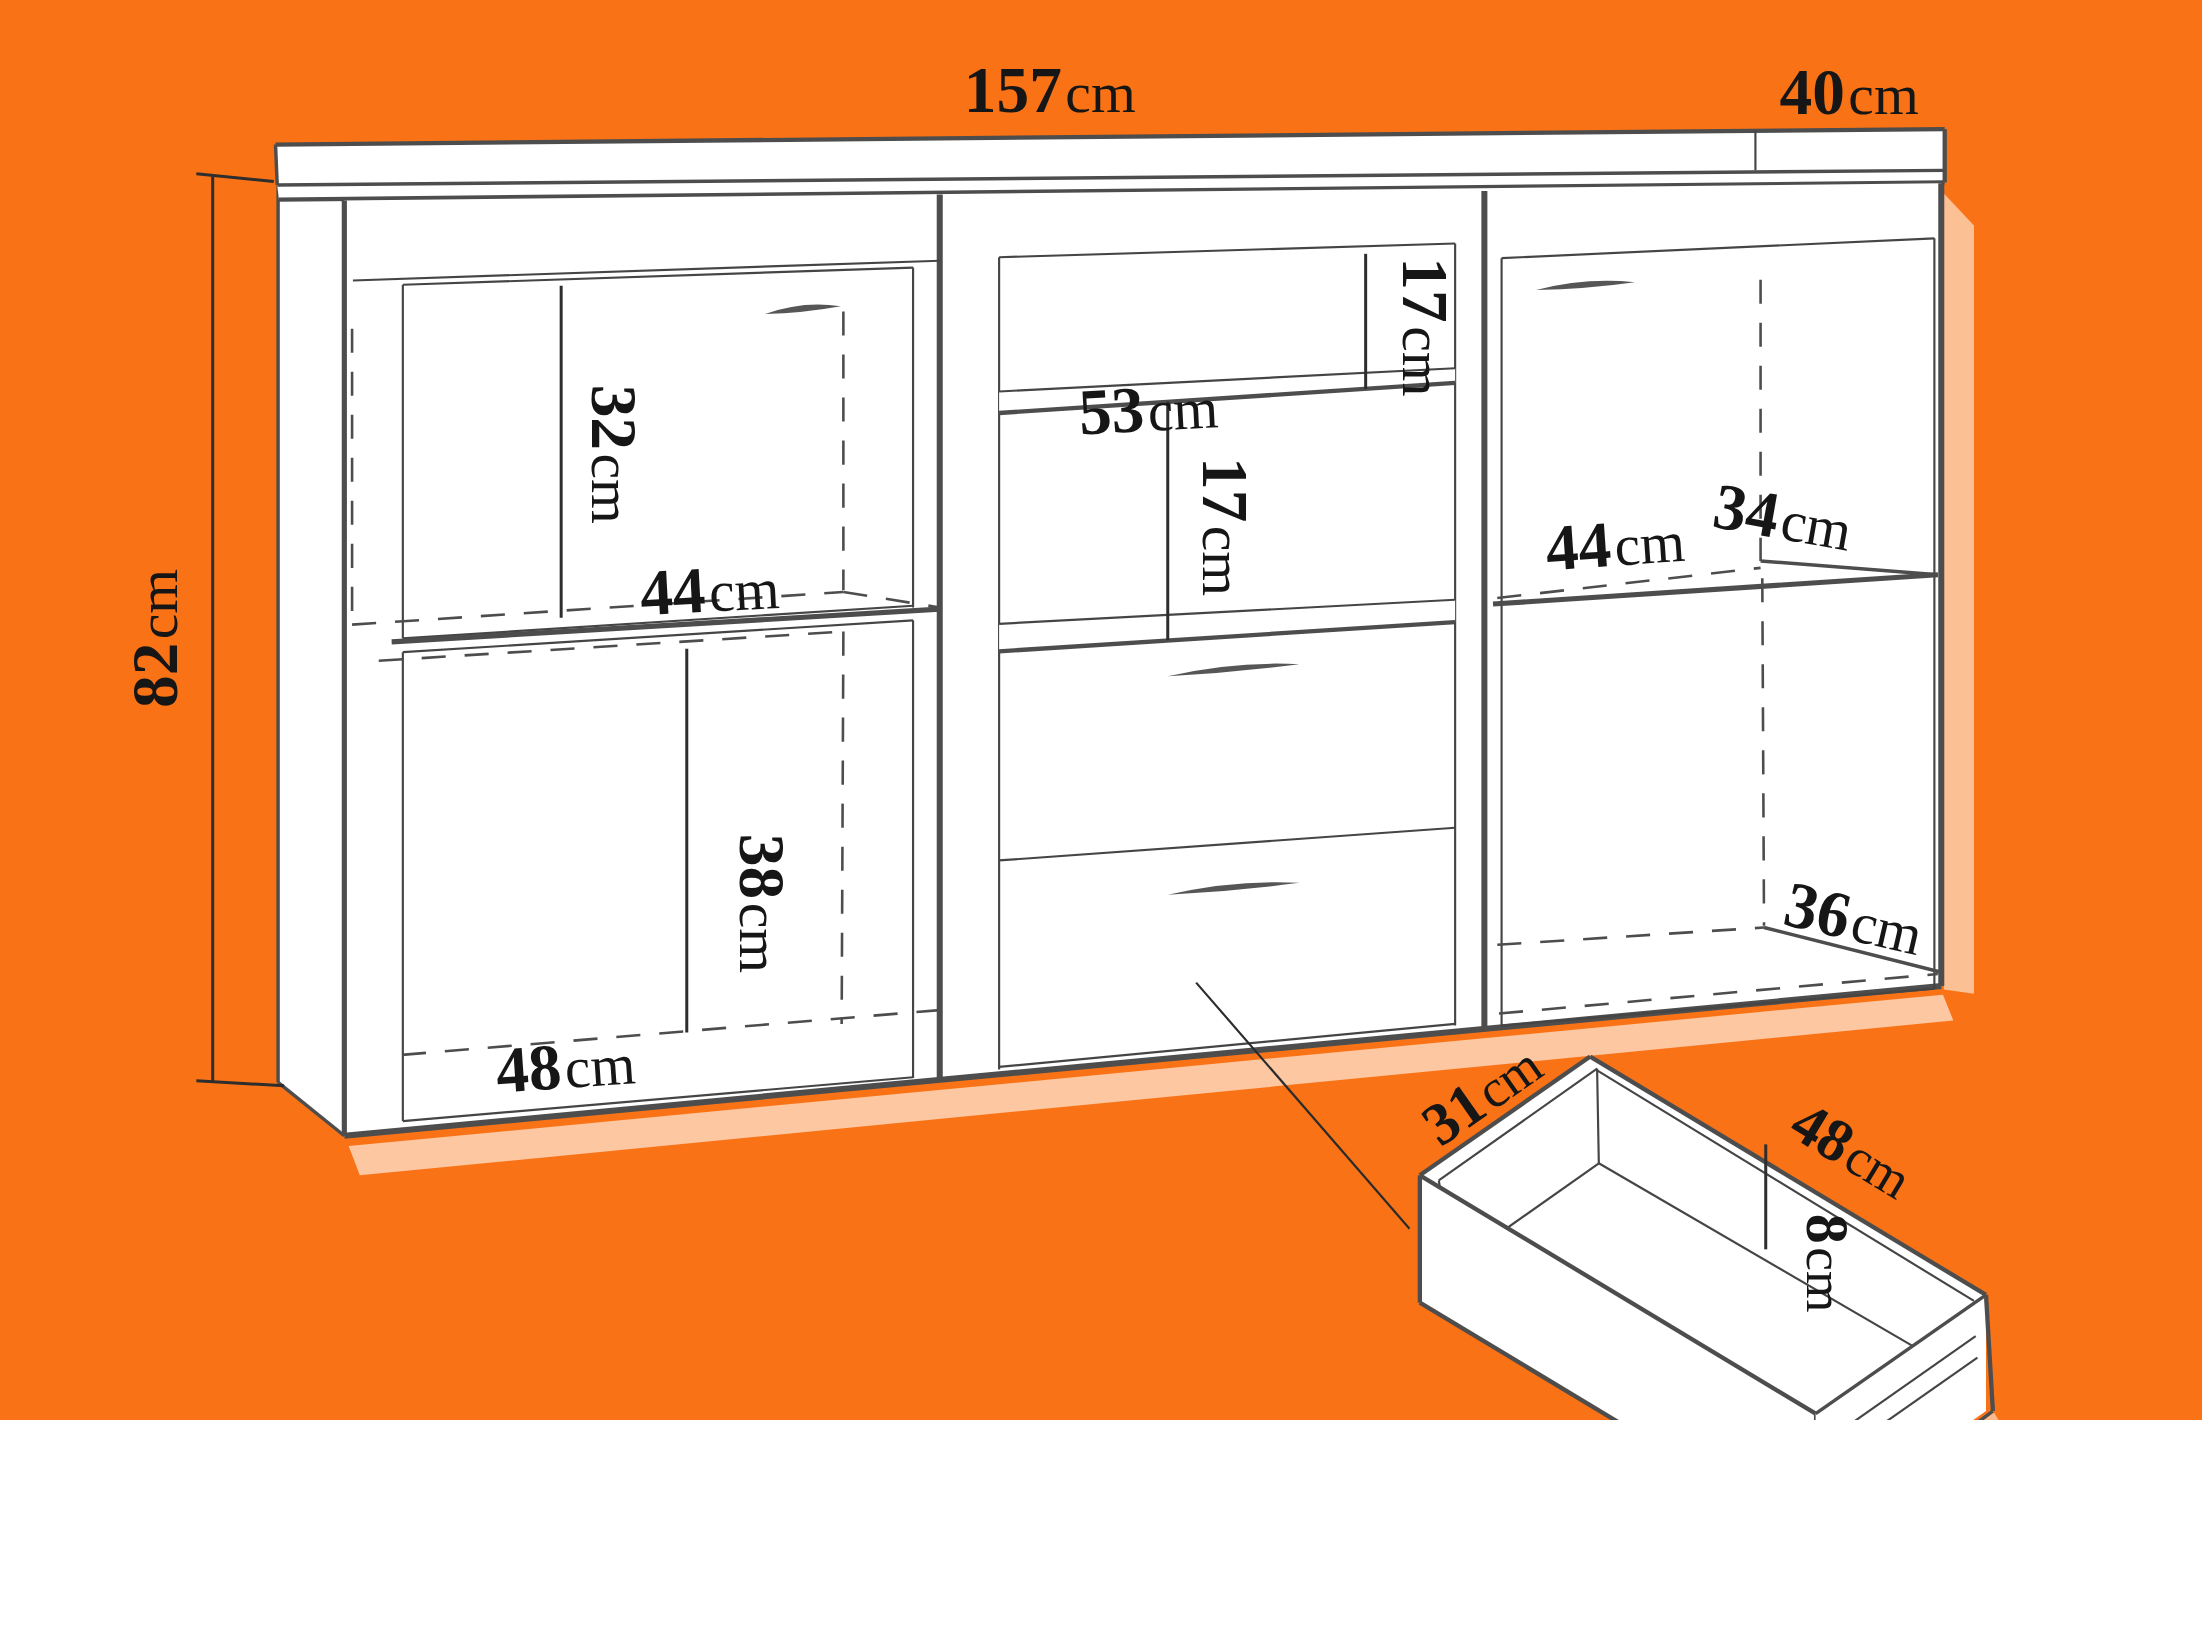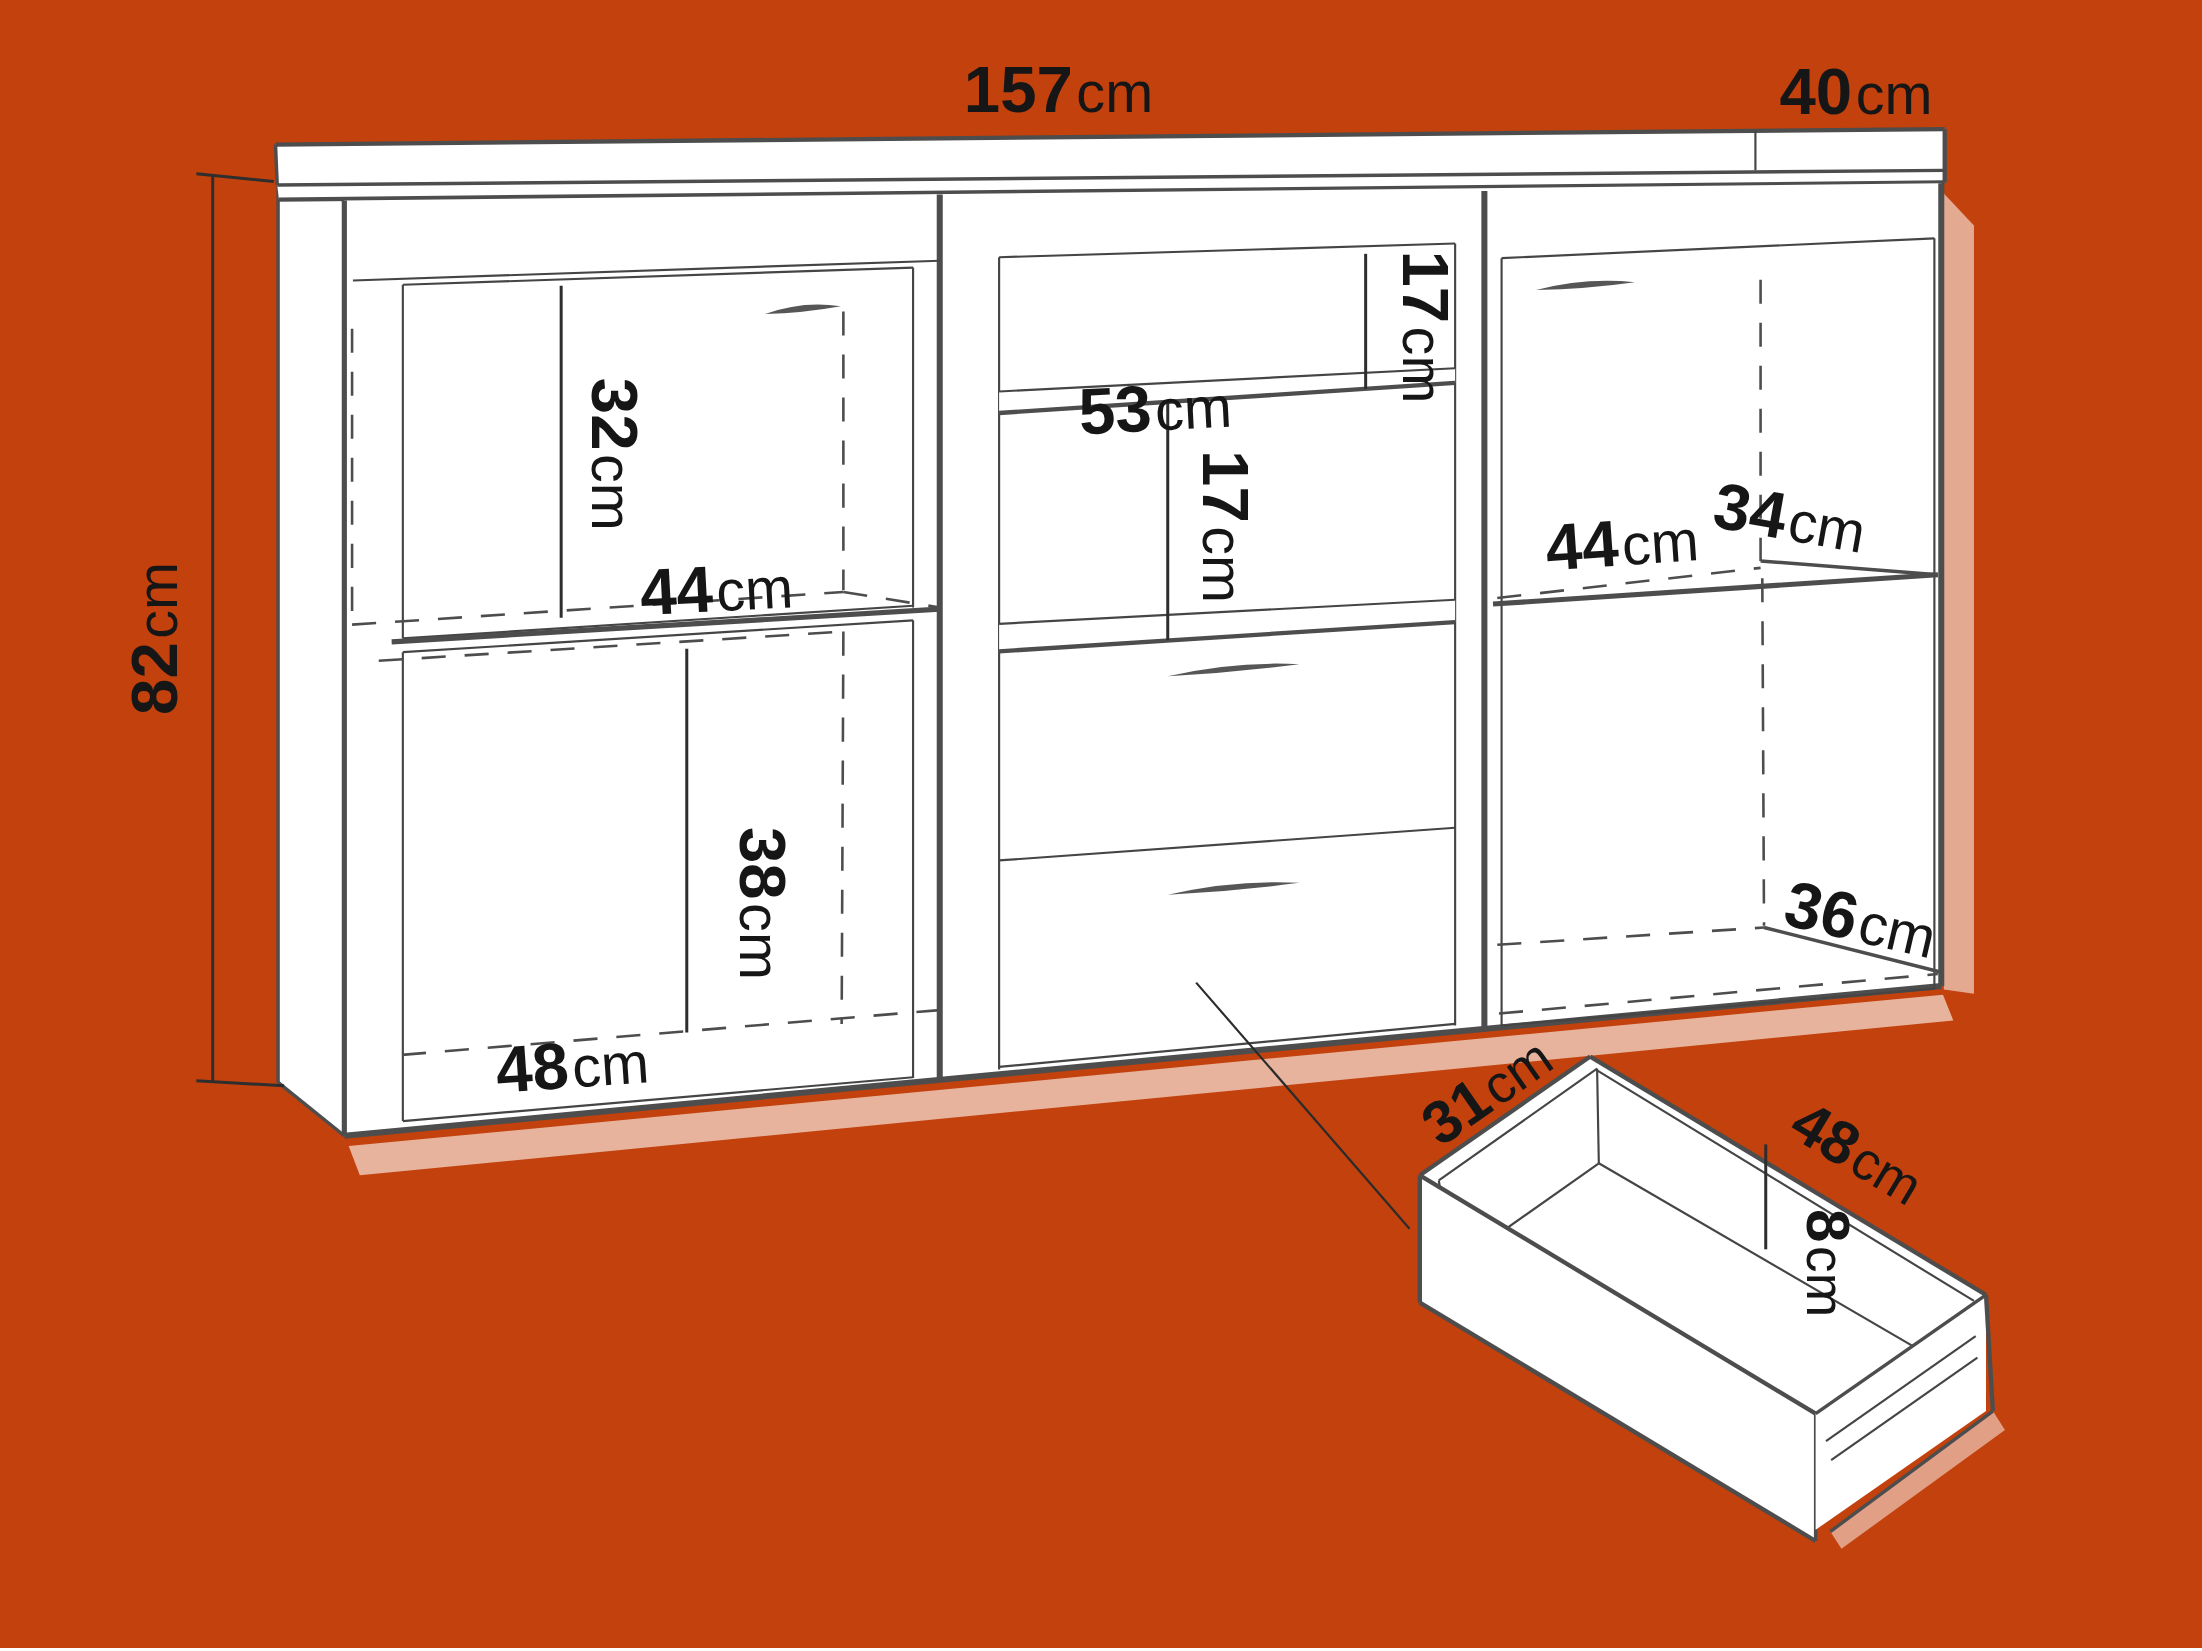--- a/index.html
+++ b/index.html
@@ -1,17 +1,17 @@
 <!DOCTYPE html>
 <html style="font-size:13.8px"><head>
 <meta charset="utf-8">
 <style>
   html,body{margin:0;padding:0;background:#ffffff;}
-  .stage{position:relative;width:2203px;height:1648px;background:#c2410c;overflow:hidden;
-         font-family:Liberation Sans, sans-serif;}
+  .stage{position:relative;width:2203px;height:1420px;background:#f97316;overflow:hidden;
+         font-family:Liberation Serif, serif;}
   svg{position:absolute;left:0;top:0;}
   text{fill:#161616;}
   .dim-num{font-size:76px;font-weight:700;}
   .dim-unit{font-size:67px;font-weight:400;}
   .dim-num-sm{font-size:70px;font-weight:700;}
   .dim-unit-sm{font-size:62px;font-weight:400;}
   .edge{stroke:#4d4d4d;fill:none;}
   .thin{stroke:#454545;stroke-width:2.5;fill:none;}
   .dash{stroke:#4d4d4d;stroke-width:3;fill:none;stroke-dasharray:28 22;}
   .dimline{stroke:#2e2e2e;stroke-width:3.5;fill:none;}

